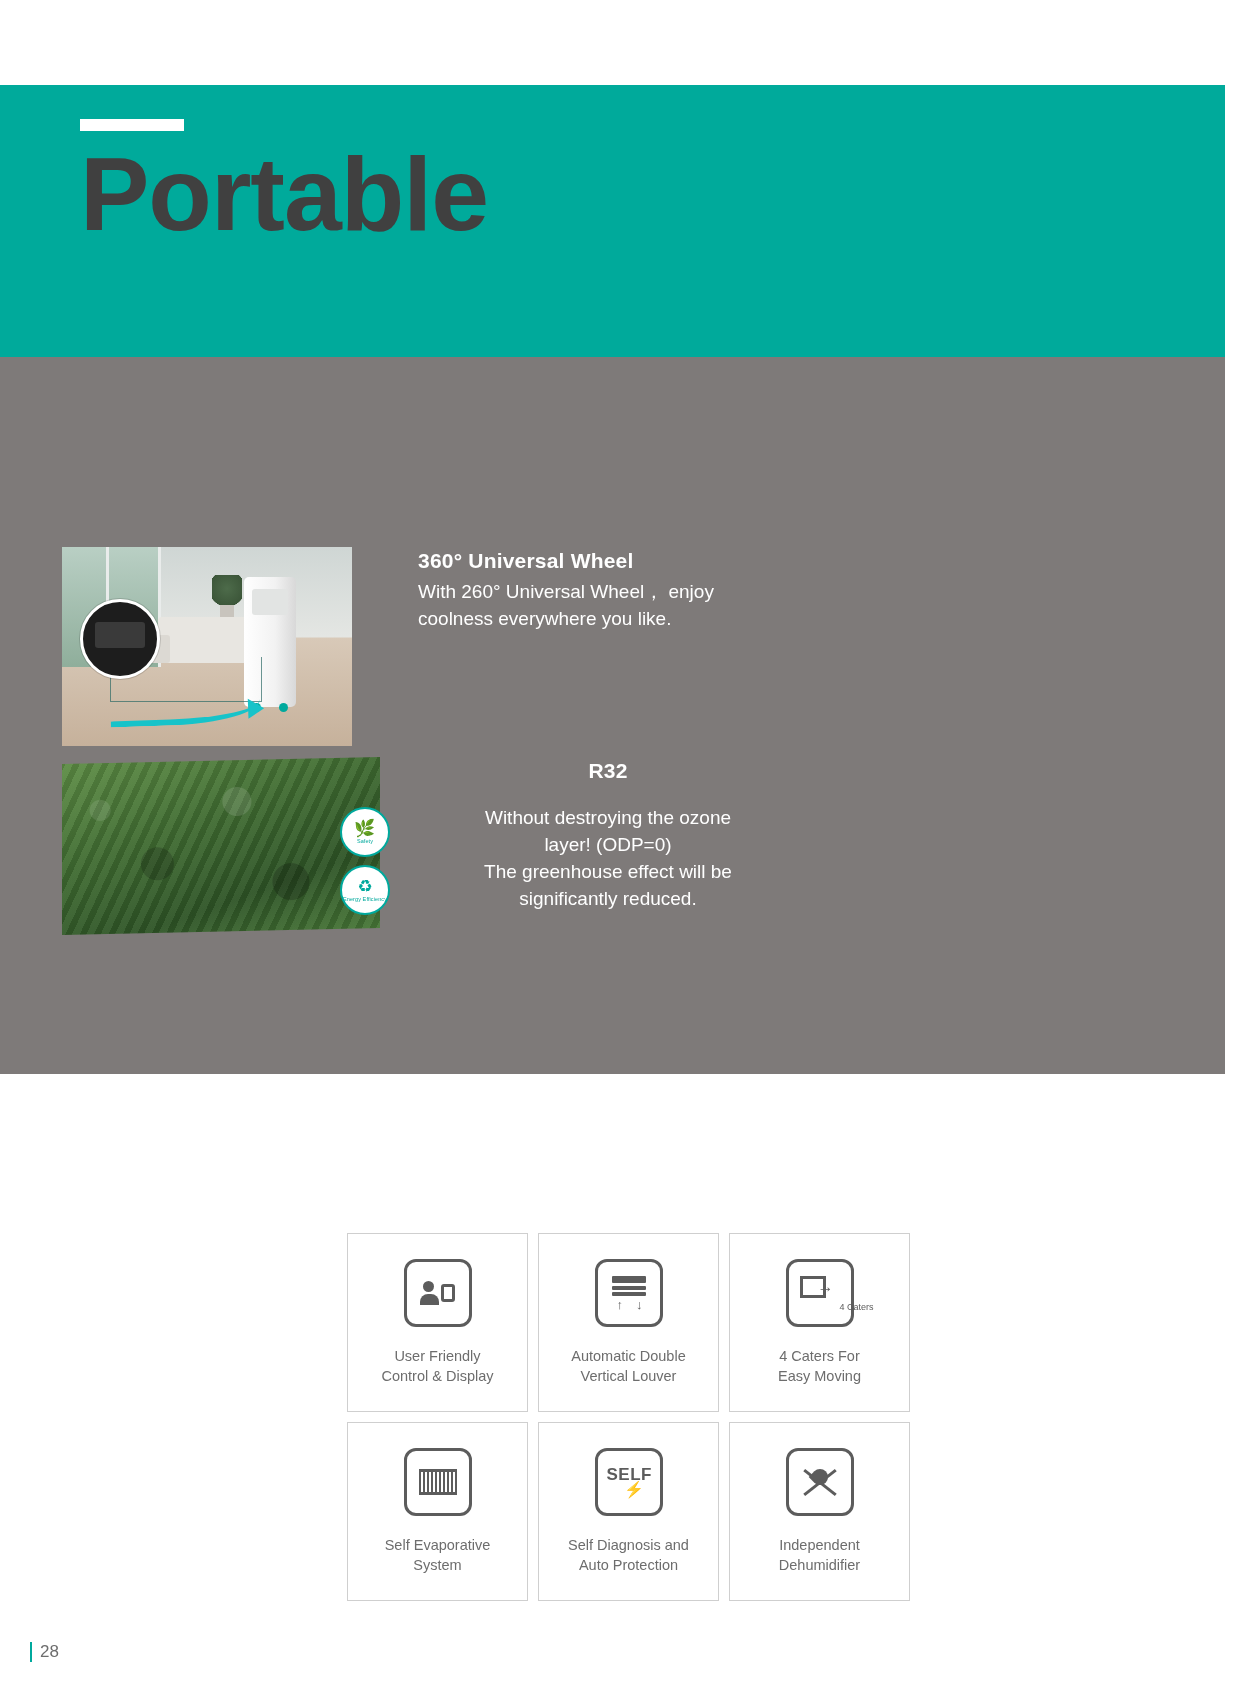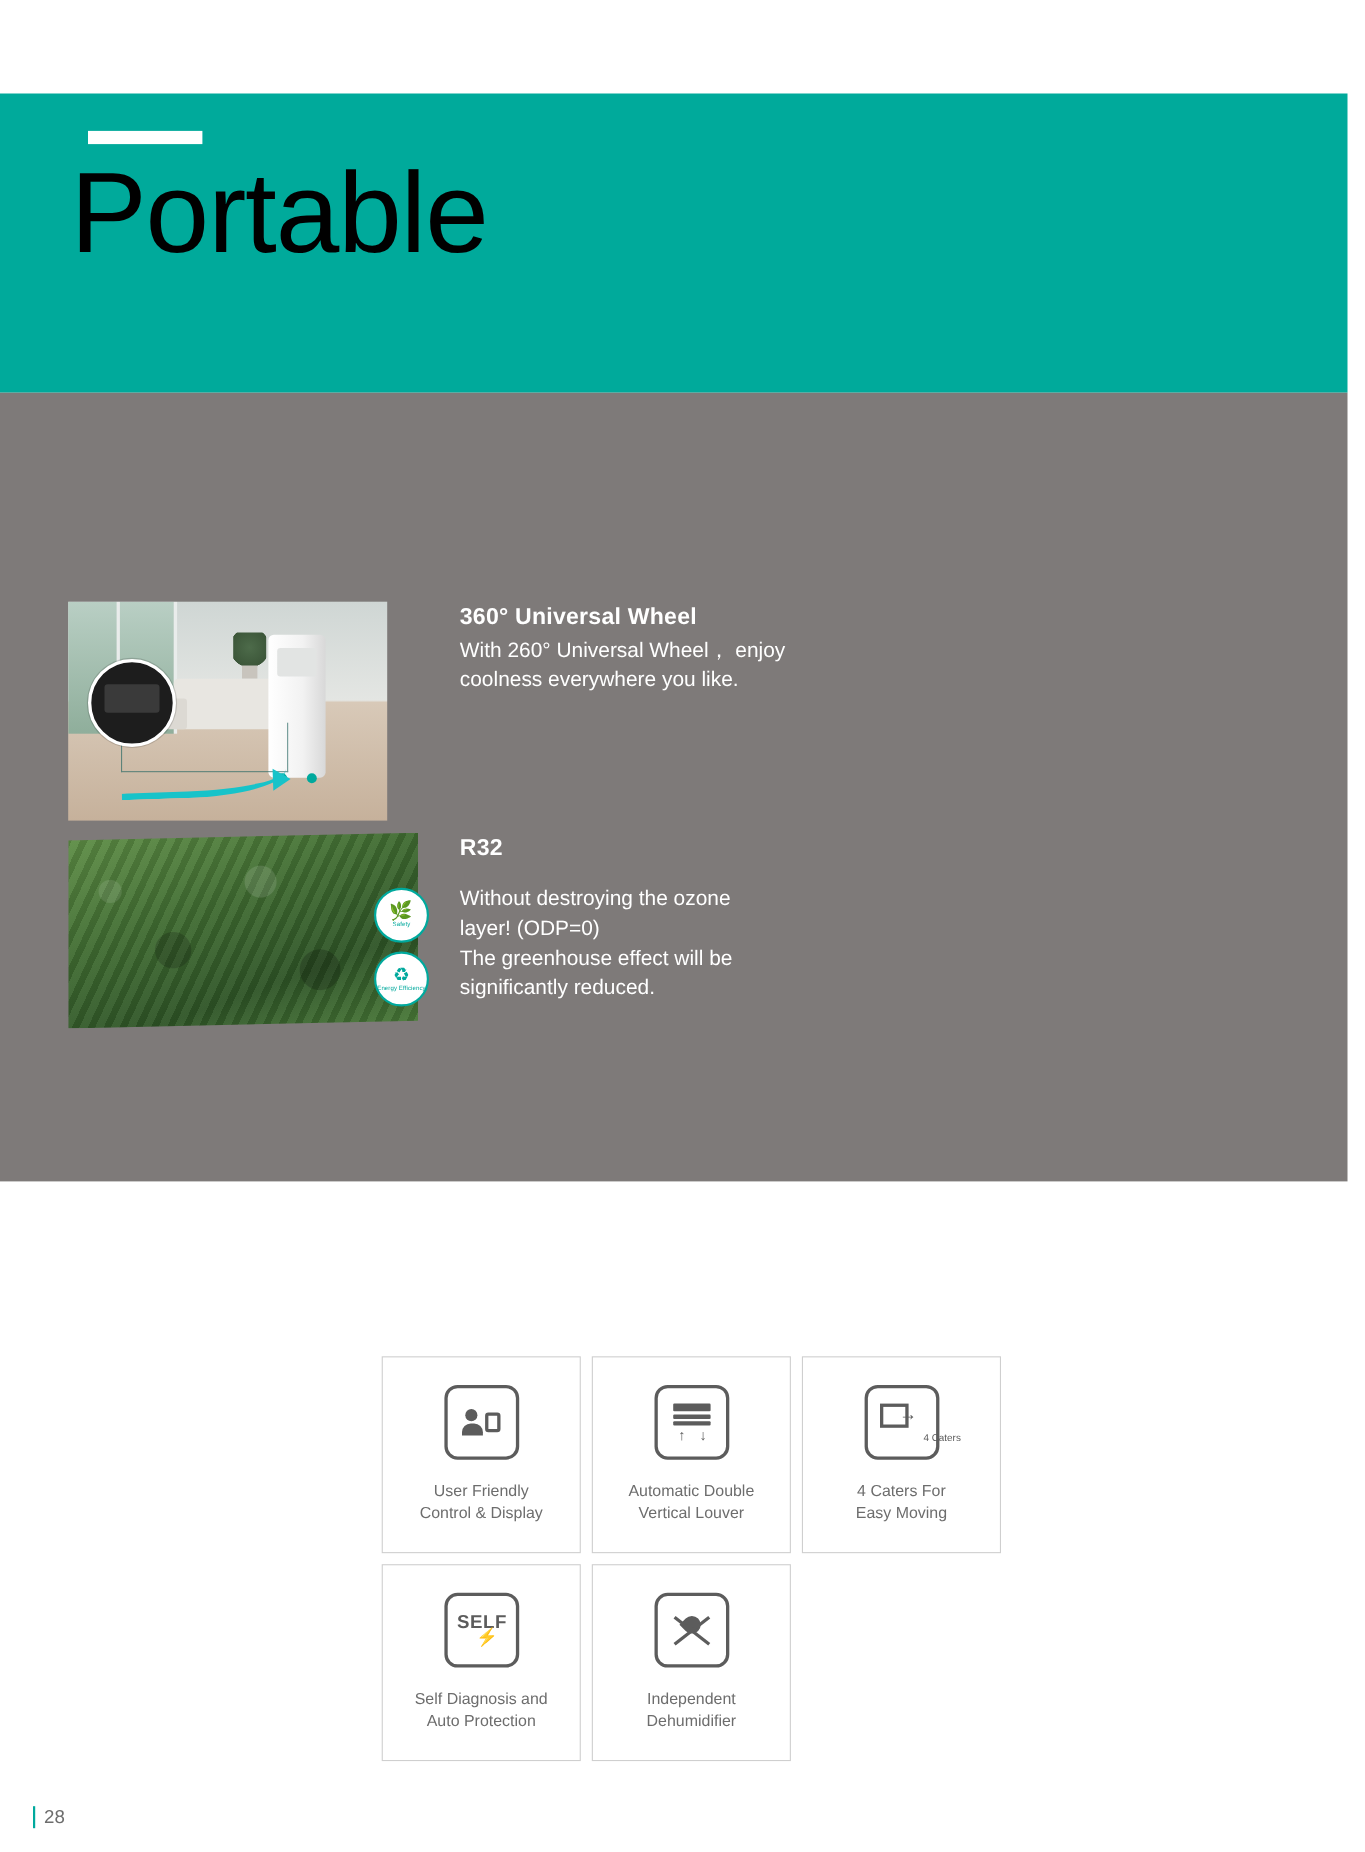--- a/index.html
+++ b/index.html
@@ -27,26 +27,26 @@
   .hero-rule {
     position: absolute;
     left: 80px;
     top: 34px;
     width: 104px;
     height: 12px;
     background: #ffffff;
   }
   .hero-title {
     position: absolute;
-    left: 64px;
+    left: 80px;
     top: 52px;
-    color: #000000;
+    color: #404040;
     font-size: 104px;
     line-height: 1.1;
-    font-weight: 400;
+    font-weight: 700;
     letter-spacing: -1px;
     font-family: "Liberation Sans", sans-serif;
   }
 
   
   .grey-band {
     position: absolute;
     left: 0;
     top: 357px;
     width: 1225px;
@@ -177,21 +177,21 @@
   .badge {
     position:absolute; width:46px; height:46px; border-radius:50%;
     background:#ffffff; border:2px solid #00a99d;
     display:flex; flex-direction:column; align-items:center; justify-content:center;
     color:#00a99d; text-align:center;
   }
   .badge .bicon { font-size:17px; line-height:1; }
   .badge .blabel { font-size:5.5px; line-height:1.05; margin-top:2px; letter-spacing:.1px; }
   .badge-safety { left:278px; top:50px; }
   .badge-energy { left:278px; top:108px; }
-  .f2 .feature-text { margin-left: 38px; width: 380px; padding-top: 2px; }
+  .f2 .feature-text { margin-left: 38px; width: 380px; padding-top: 2px; text-align: center; }
   .f2 .feature-title { margin-bottom: 22px; }
 
   
   .icon-grid {
     position: absolute;
     left: 347px;
     top: 1233px;
     width: 563px;
     display: grid;
     grid-template-columns: repeat(3, 181px);
@@ -403,20 +403,30 @@
       <span class="g-caster">
         <span class="sq"></span>
         <span class="ar">→</span>
         <span class="cap">4 Caters</span>
       </span>
     </div>
     <div class="icon-caption">4 Caters For
 Easy Moving</div>
   </div>
 
+  <div class="icon-cell">
+    <div class="icon-box">
+      <span class="g-evap">
+          <span class="coil"></span>
+          <span class="edge"></span>
+        </span>
+    </div>
+    <div class="icon-caption">Self Evaporative
+System</div>
+  </div>
 
   <div class="icon-cell">
     <div class="icon-box">
       <span class="g-self">
         <span class="word">SELF</span>
         <span class="bolt">⚡</span>
       </span>
     </div>
     <div class="icon-caption">Self Diagnosis and
 Auto Protection</div>

